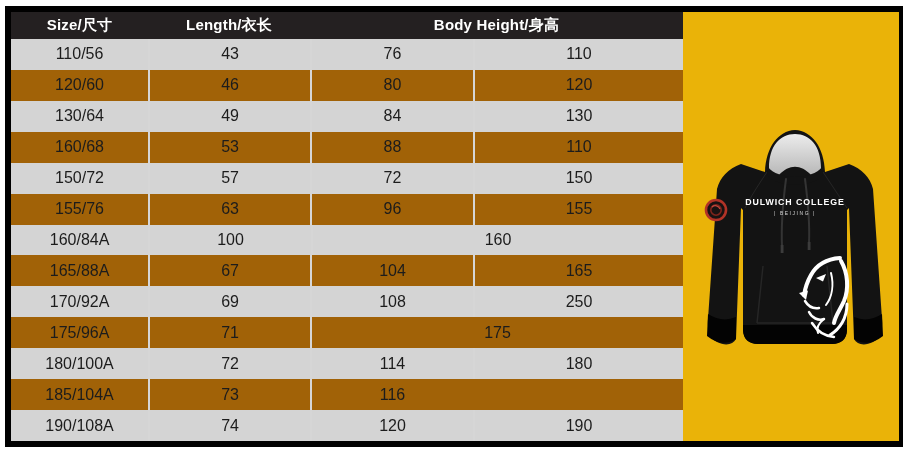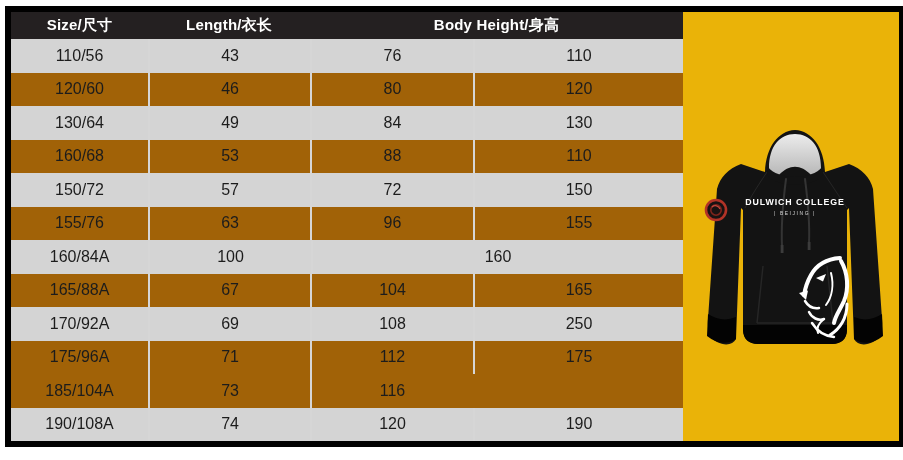--- a/index.html
+++ b/index.html
@@ -93,22 +93,27 @@
         </div>
         <div class="trow alt">
           <div class="cell c0">170/92A</div>
           <div class="cell c1">69</div>
           <div class="cell c2">108</div>
           <div class="cell c3">250</div>
         </div>
         <div class="trow">
           <div class="cell c0">175/96A</div>
           <div class="cell c1">71</div>
-          <div class="cell c2">112</div>
           <div class="cell c3">175</div>
+        </div>
+        <div class="trow alt">
+          <div class="cell c0">180/100A</div>
+          <div class="cell c1">72</div>
+          <div class="cell c2">114</div>
+          <div class="cell c3">180</div>
         </div>
         <div class="trow">
           <div class="cell c0">185/104A</div>
           <div class="cell c1">73</div>
           <div class="cell c2">116</div>
         </div>
         <div class="trow alt">
           <div class="cell c0">190/108A</div>
           <div class="cell c1">74</div>
           <div class="cell c2">120</div>

